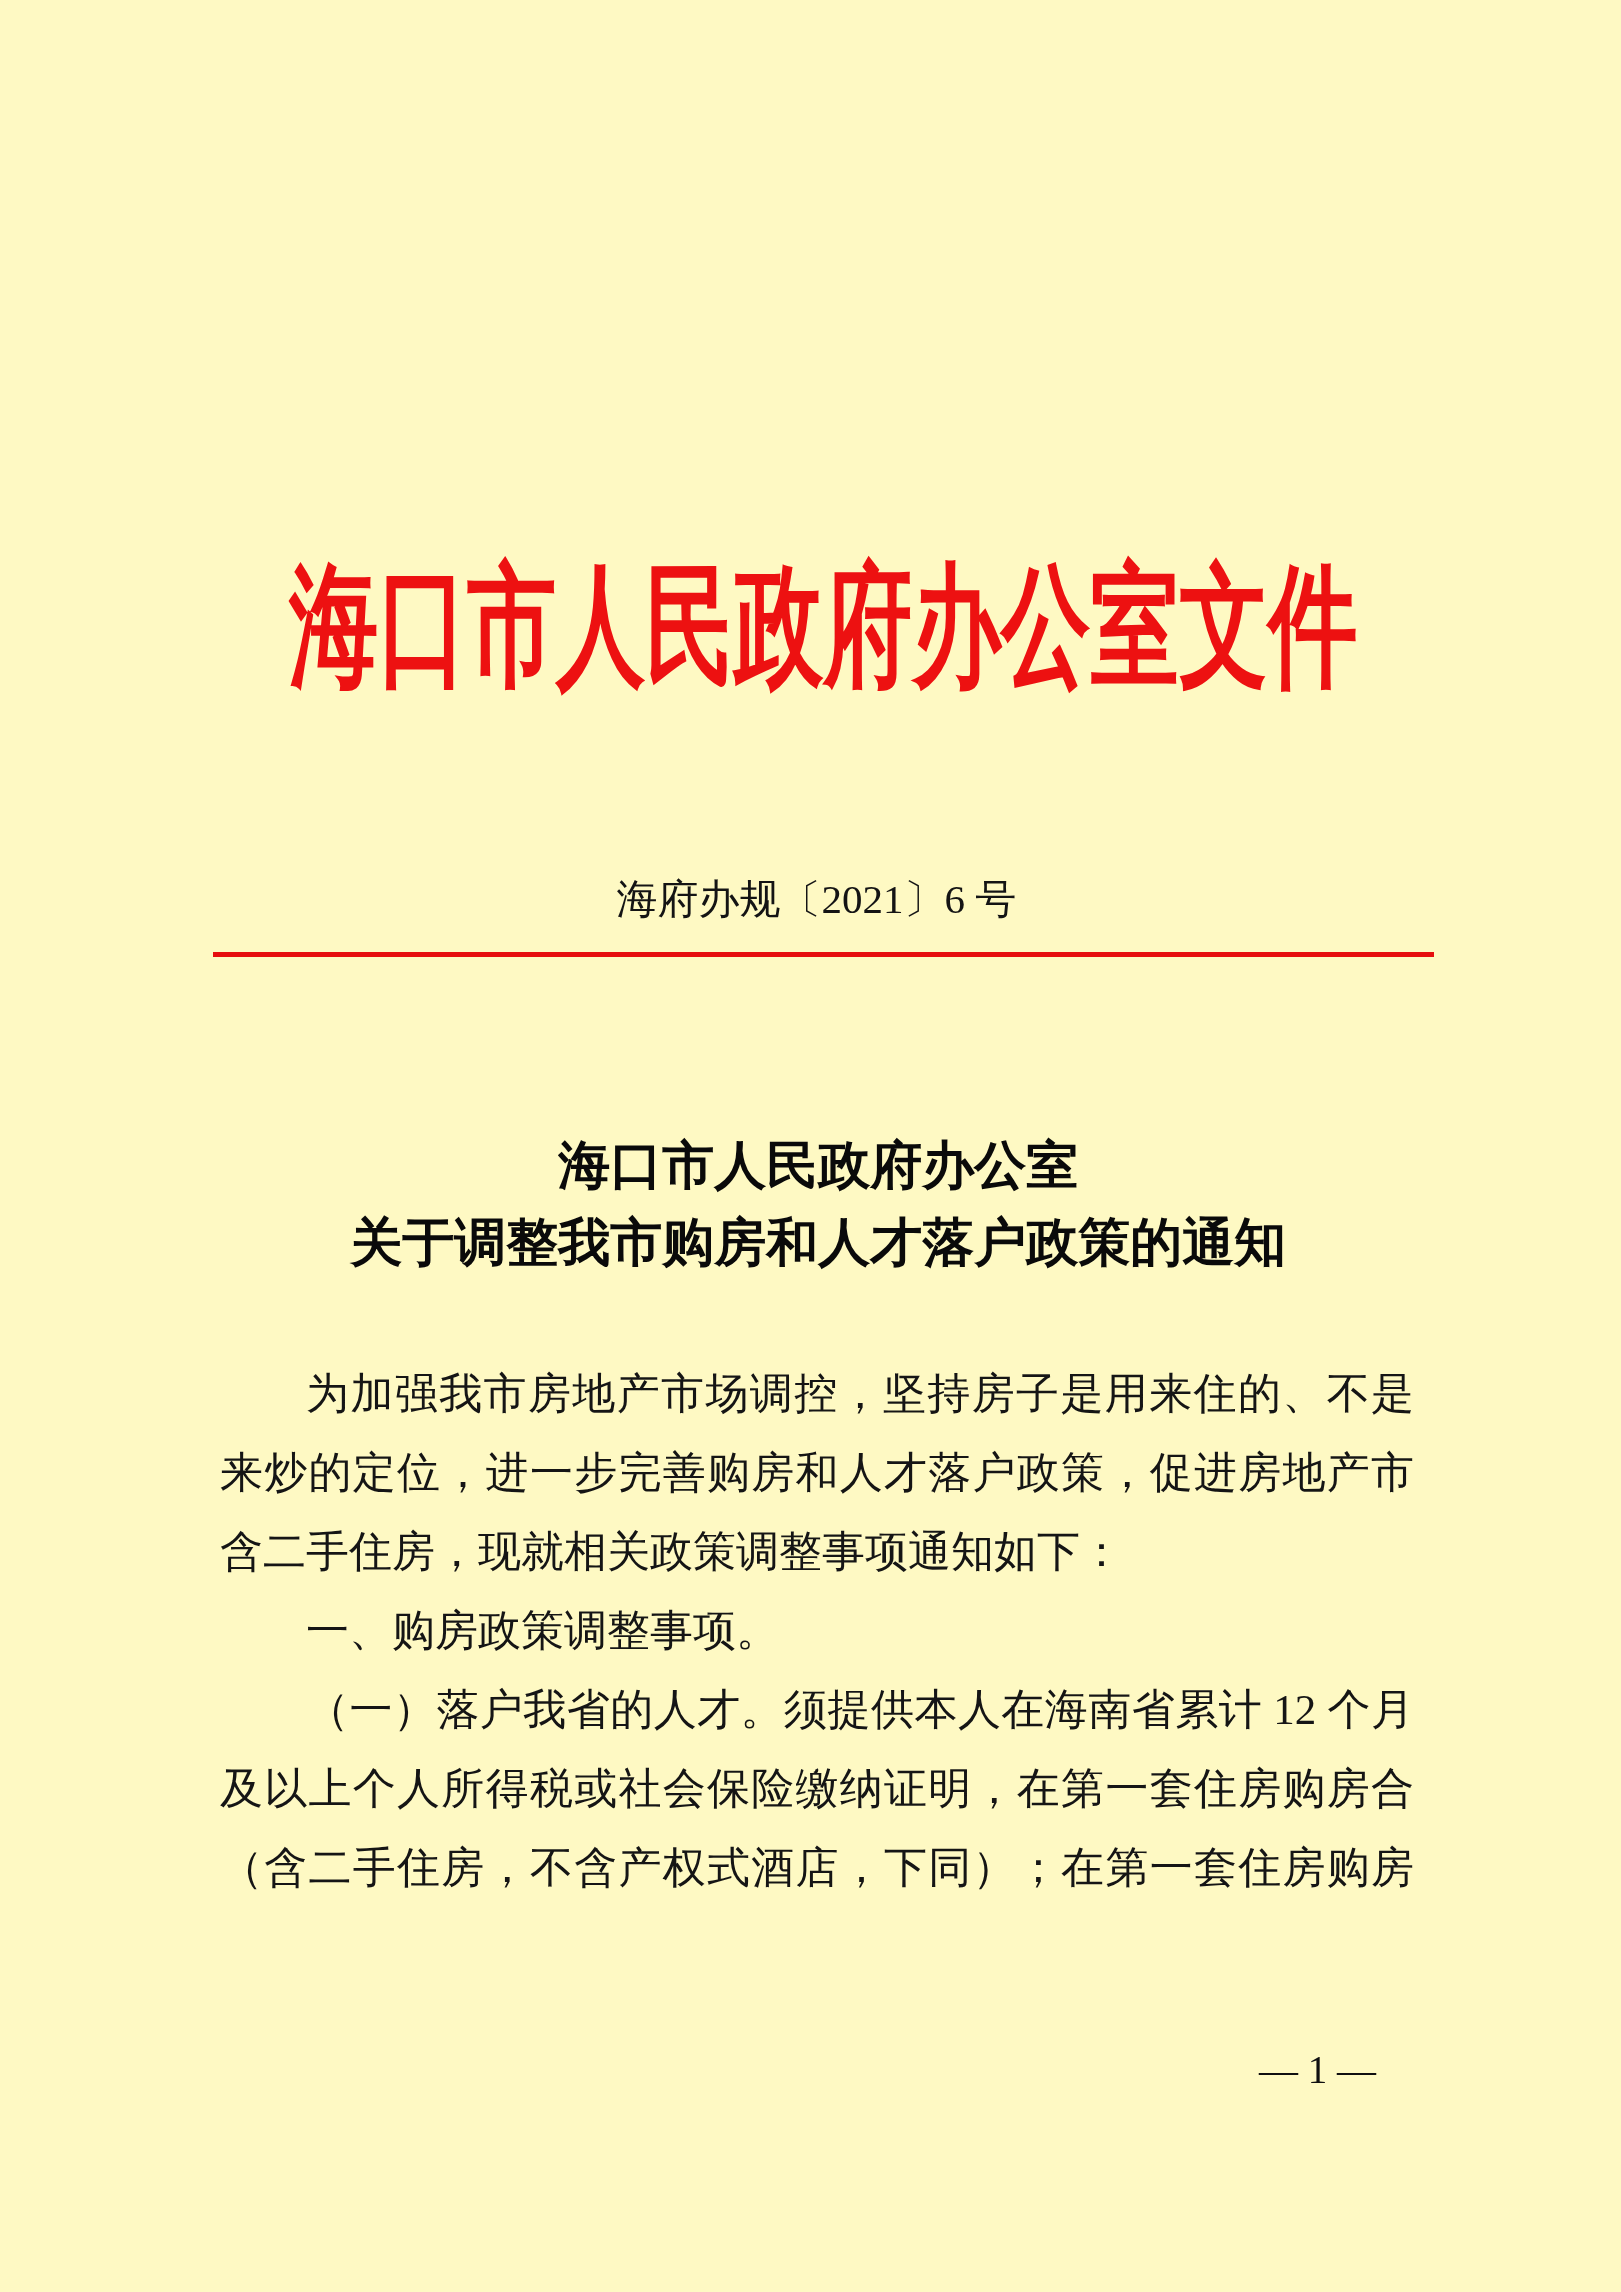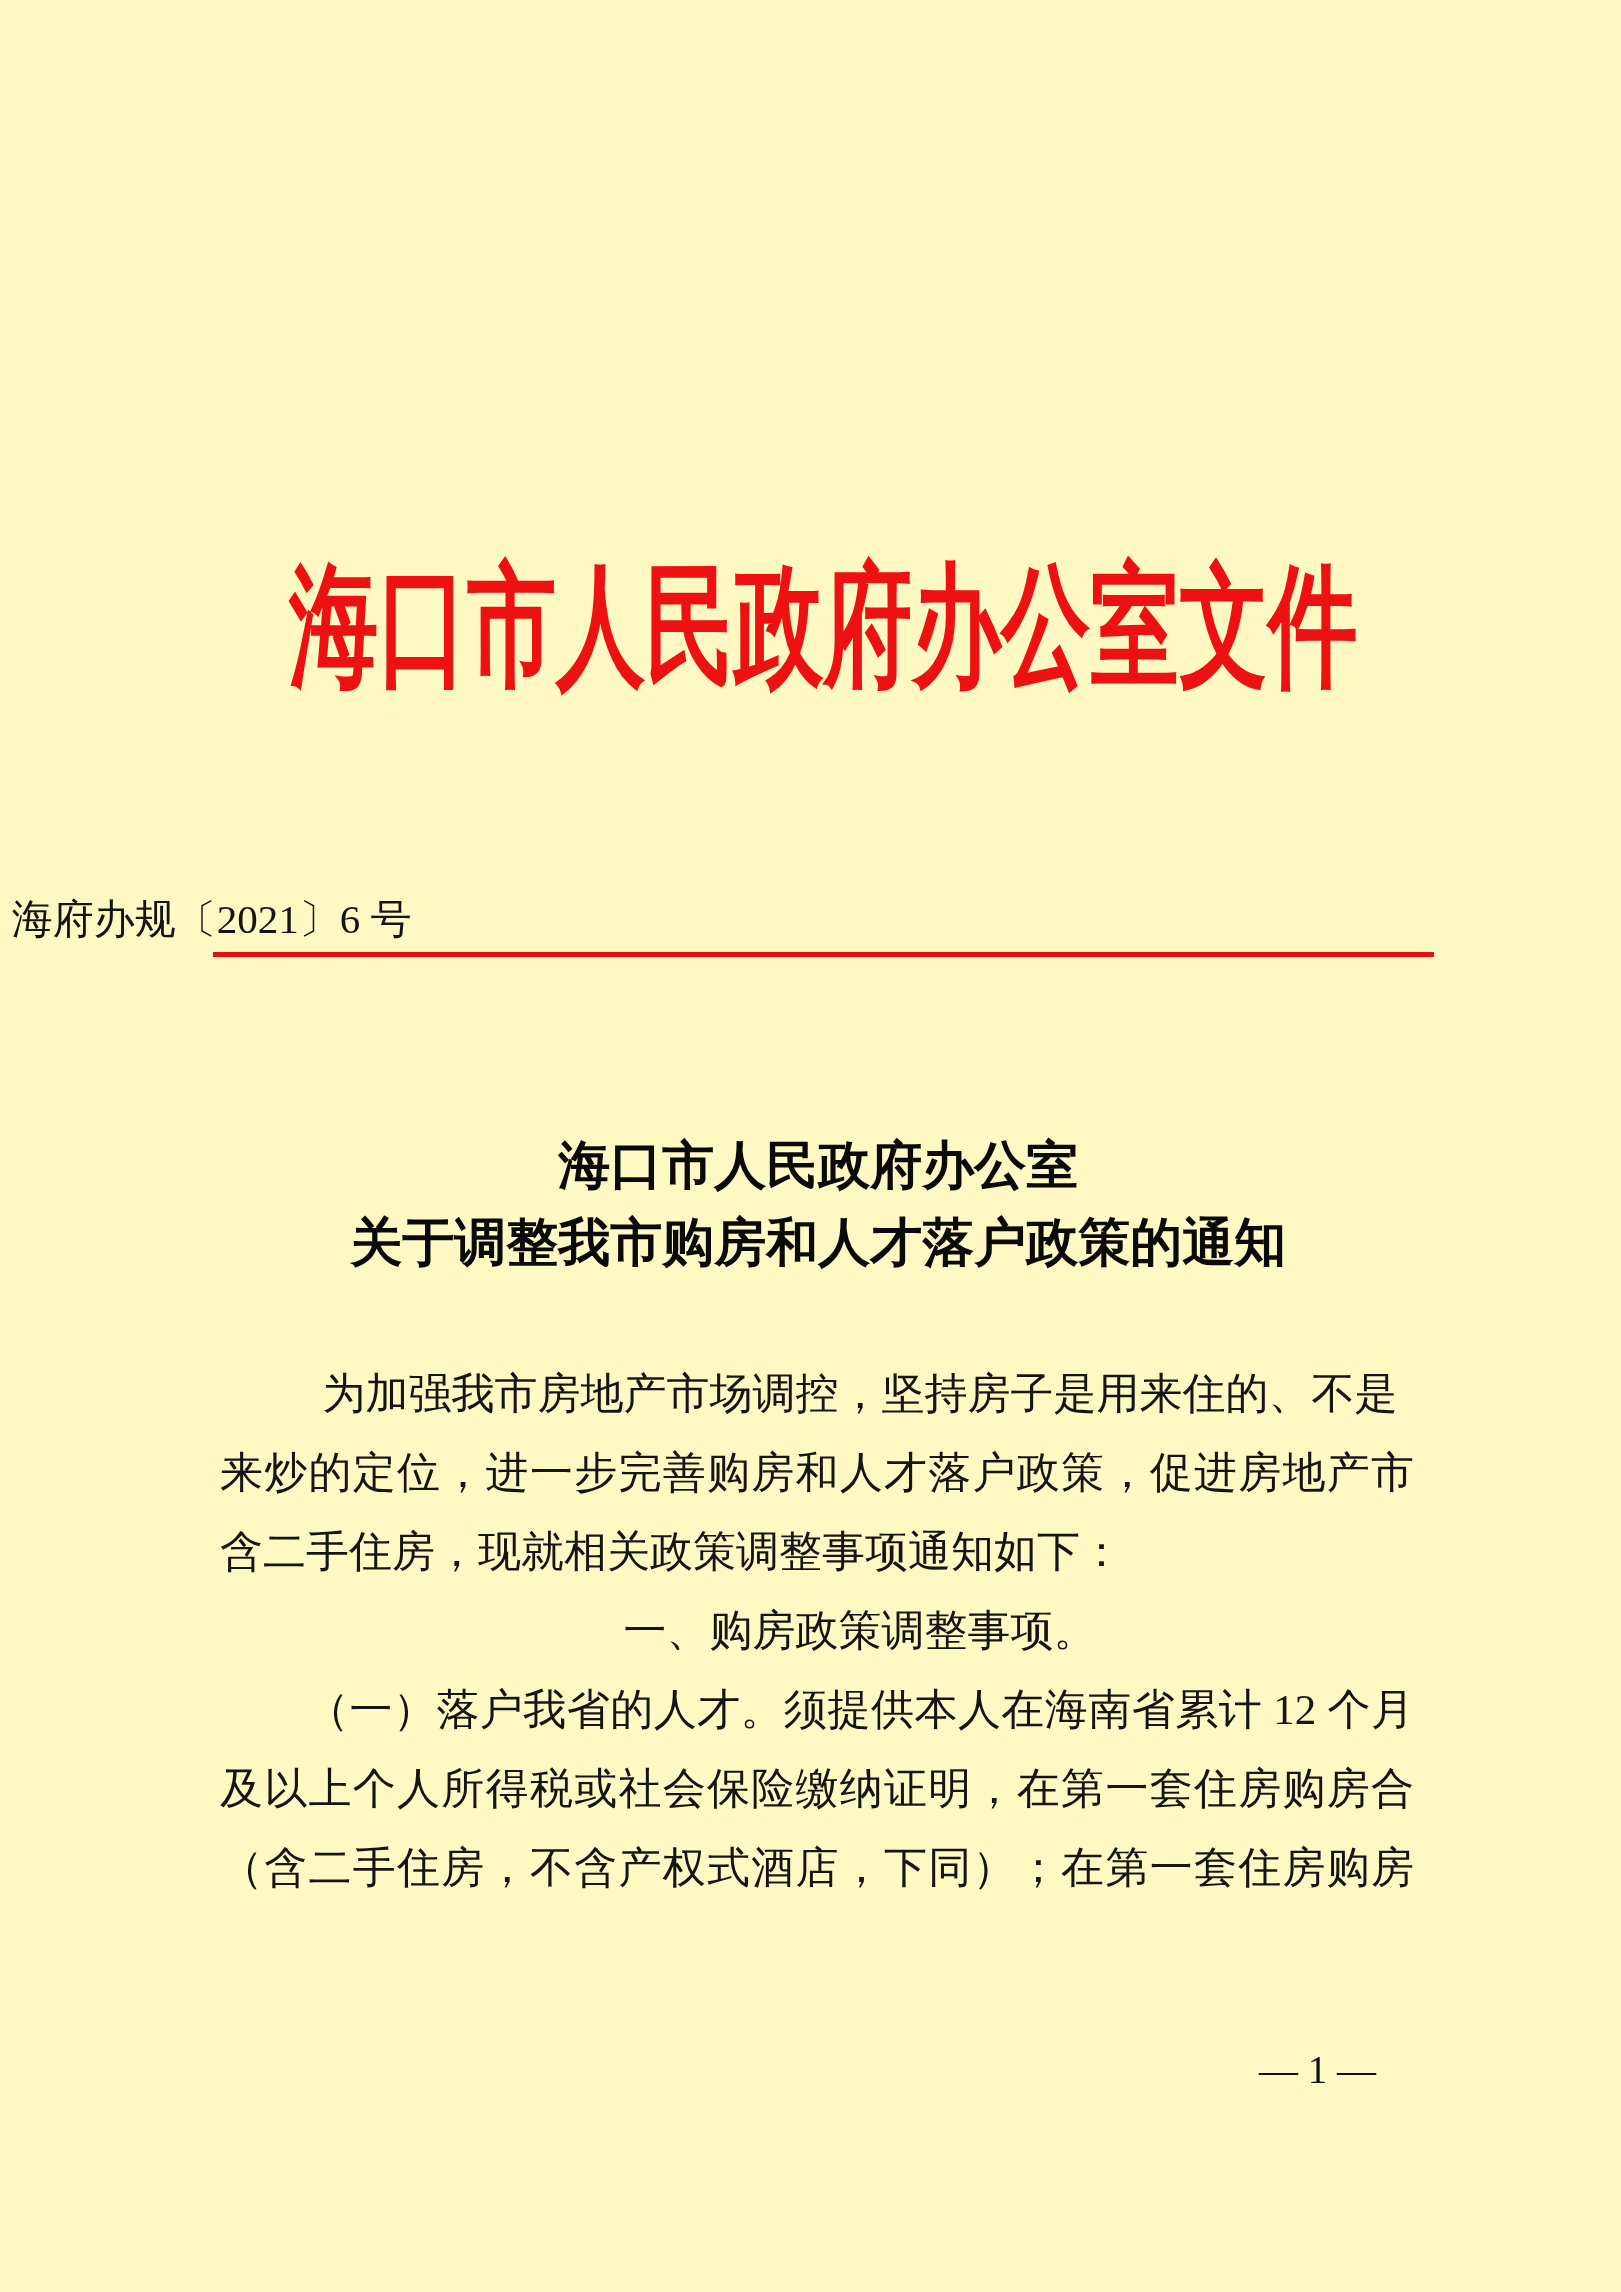--- a/index.html
+++ b/index.html
@@ -32,27 +32,26 @@
     transform-origin: center center;
     white-space: nowrap;
   }
   
   .docnum {
     position: absolute;
     top: 874px;
     left: 0;
     width: 100%;
     line-height: 51px;
-    text-align: left;
+    text-align: center;
     text-indent: 11.8px;
     font-size: 41px;
     font-weight: 400;
     color: #141414;
     white-space: nowrap;
-    margin-top: 20px;
   }
   
   .redline {
     position: absolute;
     top: 952px;
     left: 213px;
     width: 1221px;
     height: 4.9px;
     background: #e60e0e;
   }
@@ -80,21 +79,21 @@
     line-height: 79px;
     color: #151515;
   }
   .line { height: 79px; white-space: nowrap; }
   .line.fill {
     white-space: normal;
     text-align: justify;
     text-align-last: justify;
     overflow: hidden;
   }
-  .line.indent { padding-left: 86px; text-align: center; }
+  .line.indent { padding-left: 86px; }
   
   .pagenum {
     position: absolute;
     top: 2048px;
     right: 245px;
     font-size: 39px;
     line-height: 43px;
     color: #101010;
     white-space: nowrap;
   }

